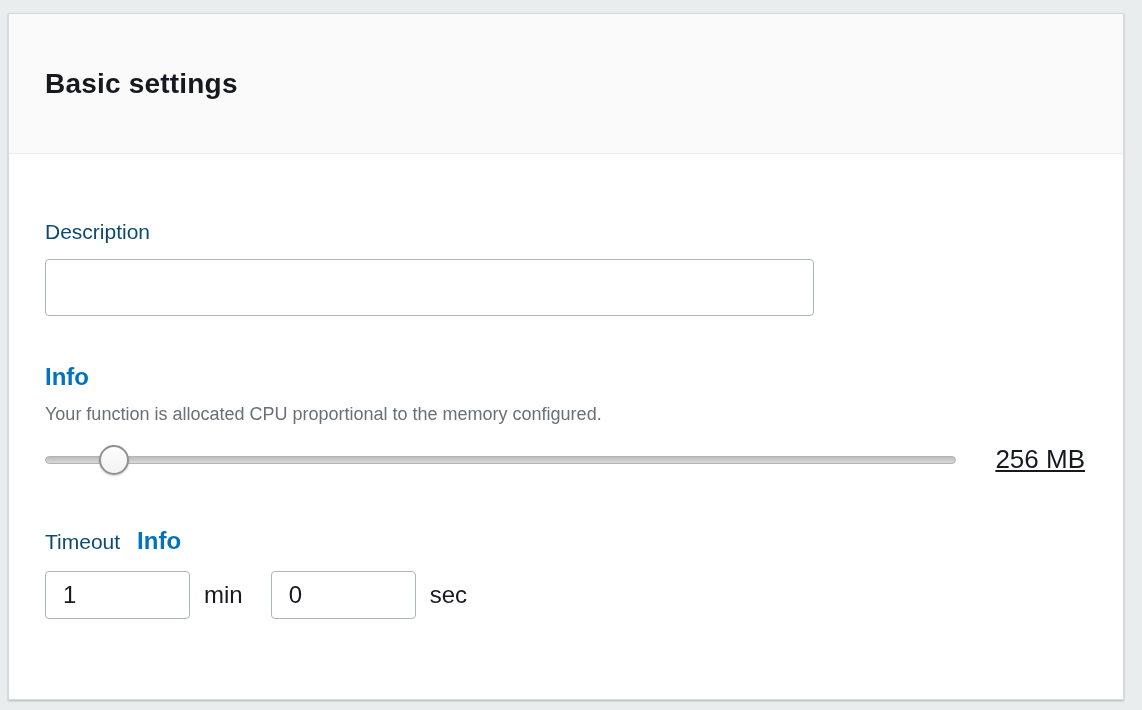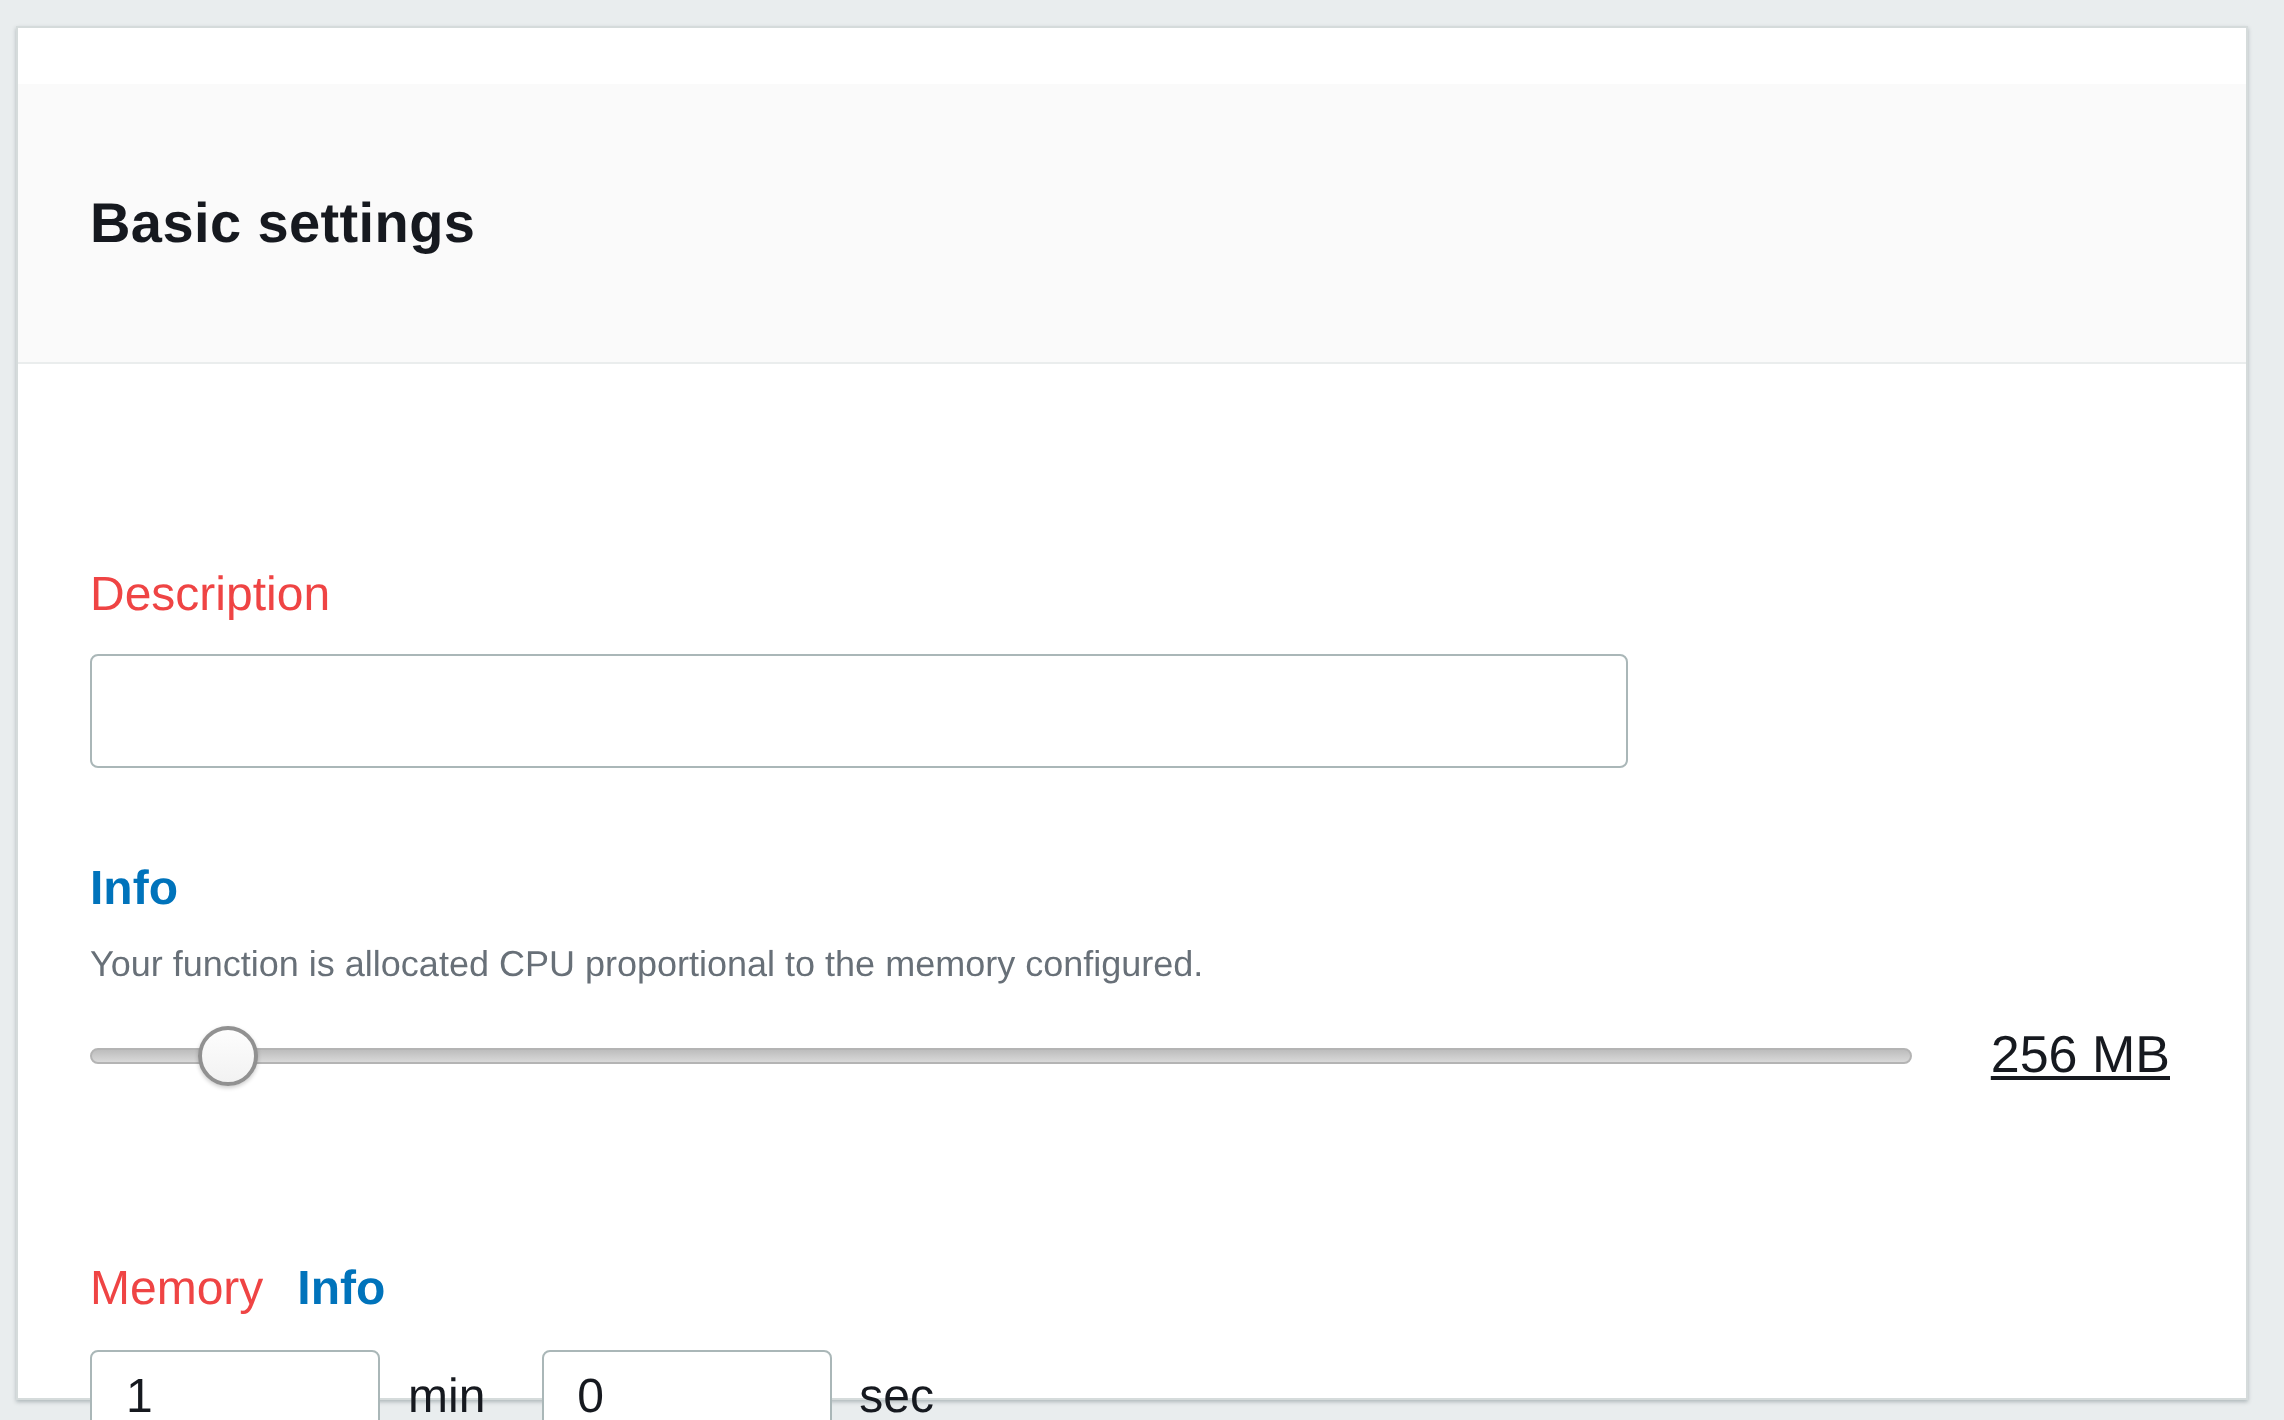--- a/index.html
+++ b/index.html
@@ -23,34 +23,32 @@
     border: 1px solid #d5dbdb;
     box-shadow: 0 1px 2px 0 rgba(0,28,36,0.25);
   }
   .card-header {
     height: 140px;
     background: #fafafa;
     border-bottom: 1px solid #eaeded;
     display: flex;
     align-items: center;
     padding: 0 36px;
-    margin-top: 28px;
   }
   .card-title {
     font-size: 28px;
     font-weight: 700;
     letter-spacing: 0.2px;
   }
   .card-body {
     padding: 66px 38px 0 36px;
   }
   .field-label {
-    font-size: 24px;
-    color: #ef4444;
-    margin-top: 36px;
+    font-size: 21px;
+    color: #0c4a6e;
   }
   .label-row {
     display: flex;
     align-items: baseline;
     gap: 17px;
   }
   .info-link {
     font-size: 24px;
     font-weight: 700;
     color: #0073bb;
@@ -176,21 +174,21 @@
       </div>
       <div class="helper-text">Your function is allocated CPU proportional to the memory configured.</div>
       <div class="slider-row">
         <input type="range" class="memory-slider" min="0" max="100" value="6" style="">
         <span class="memory-value">256 MB</span>
       </div>
     </div>
 
     <div class="timeout-section">
       <div class="label-row">
-        <span class="field-label">Memory</span>
+        <span class="field-label">Timeout</span>
         <a class="info-link">Info</a>
       </div>
       <div class="timeout-inputs">
         <input type="text" class="timeout-input" value="1" style="">
         <span class="unit-label min-unit">min</span>
         <input type="text" class="timeout-input" value="0" style="">
         <span class="unit-label">sec</span>
       </div>
     </div>
 

